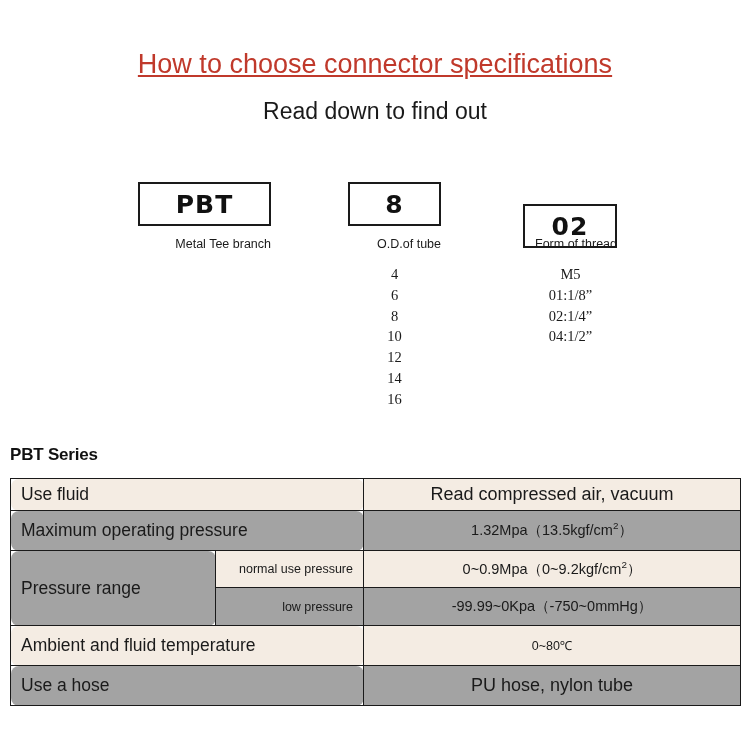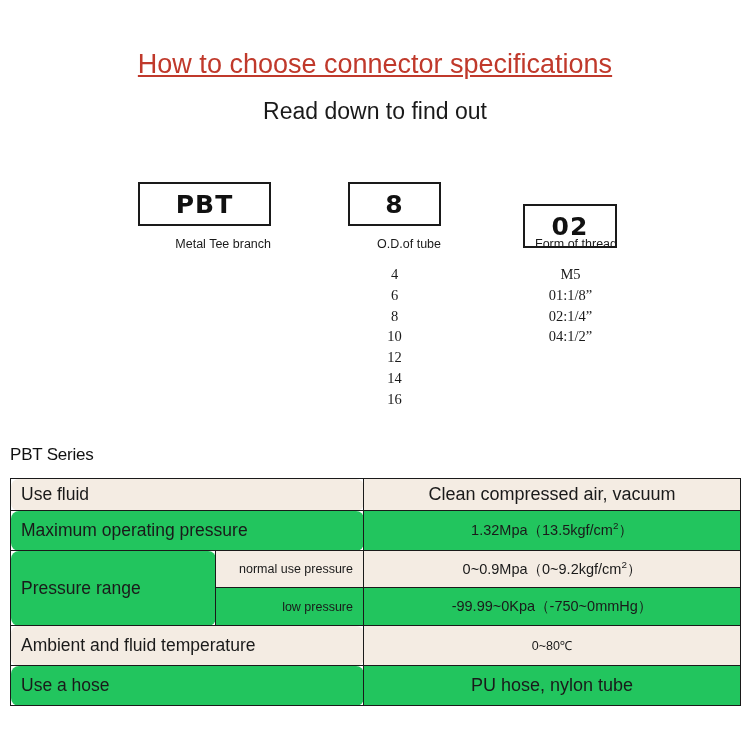--- a/index.html
+++ b/index.html
@@ -86,40 +86,40 @@
   #list-tube   { left: 348px; top: 264px; width: 93px; }
   #list-thread { left: 513px; top: 264px; width: 115px; }
   .option-list div { white-space: nowrap; }
 
   
   .series-label {
     position: absolute;
     left: 10px;
     top: 445px;
     font-size: 17px;
-    font-weight: 400;
+    font-weight: 700;
     color: #111111;
     letter-spacing: -0.2px;
     white-space: nowrap;
   }
 
   
   .spec-table {
     position: absolute;
     left: 10px;
     top: 478px;
     width: 730px;
     border-collapse: collapse;
     table-layout: fixed;
   }
   .spec-table td {
     border: 1px solid #1a1a1a;
     padding: 0 10px;
     vertical-align: middle;
-    background: #22c55e;
+    background: #a3a3a3;
   }
   .spec-table td.beige { background: #f4ece3; }
   .label-cell {
     font-size: 17.5px;
     color: #1a1a1a;
     text-align: left;
     border-radius: 8px;
   }
   .sub-label-cell {
     font-size: 12.5px;
@@ -177,21 +177,21 @@
 
 <table class="spec-table">
   <colgroup>
     <col style="width:205px">
     <col style="width:148px">
     <col style="width:377px">
   </colgroup>
   <tbody>
     <tr style="height:32px">
       <td class="label-cell beige" colspan="2">Use fluid</td>
-      <td class="value-cell big beige">Clean compressed air, vacuum</td>
+      <td class="value-cell big beige">Read compressed air, vacuum</td>
     </tr>
     <tr style="height:40px">
       <td class="label-cell" colspan="2">Maximum operating pressure</td>
       <td class="value-cell small"><span>1.32Mpa（13.5kgf/cm</span><sup>2</sup>）</td>
     </tr>
     <tr style="height:37px">
       <td class="label-cell" rowspan="2">Pressure range</td>
       <td class="sub-label-cell beige">normal use pressure</td>
       <td class="value-cell small beige"><span>0~0.9Mpa（0~9.2kgf/cm</span><sup>2</sup>）</td>
     </tr>

